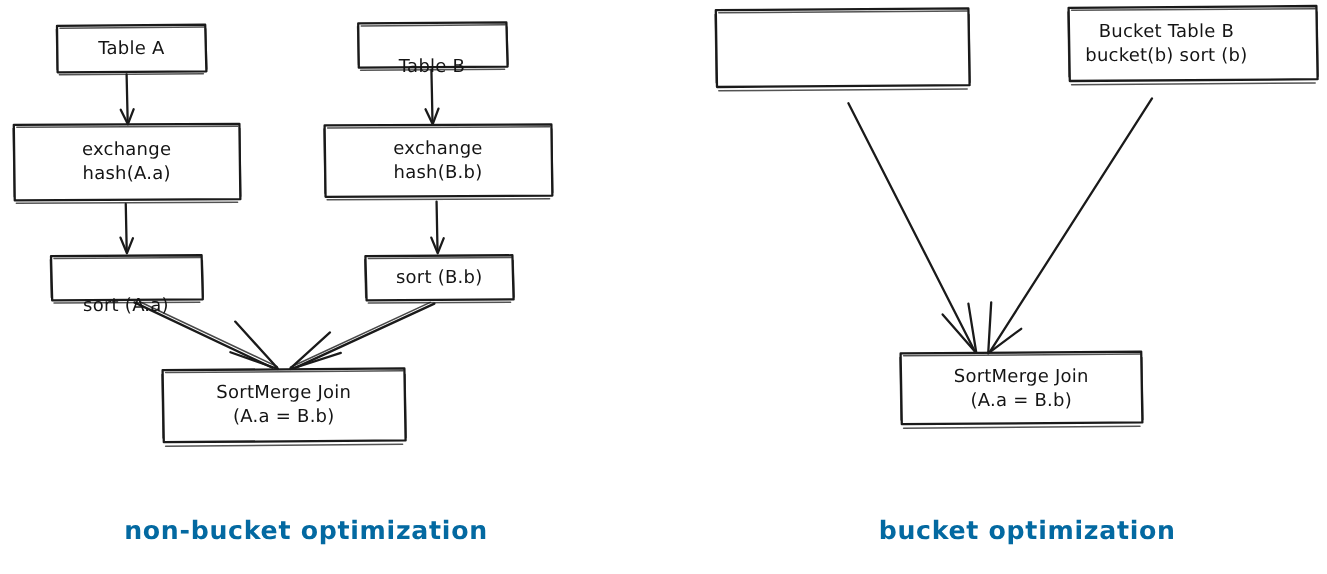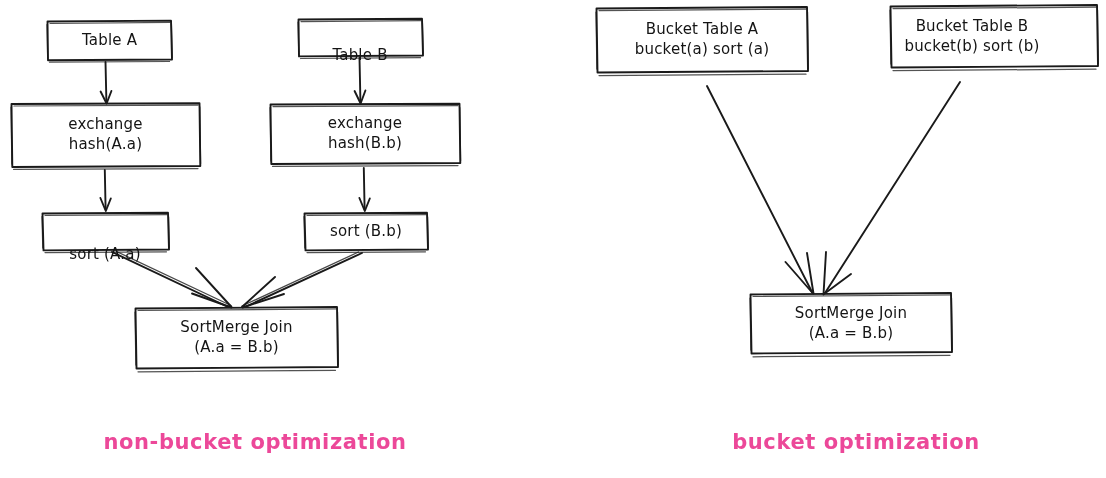--- a/index.html
+++ b/index.html
@@ -33,21 +33,21 @@
     font-family: "DejaVu Sans", sans-serif;
     font-size: 15px;
     line-height: 1.32;
     letter-spacing: 0.2px;
     white-space: nowrap;
     pointer-events: none;
   }
   .node-text .ln { display: block; }
   .caption {
     position: absolute;
-    color: #ec4899;
+    color: #0369a1;
     font-family: "DejaVu Sans", sans-serif;
     font-size: 21px;
     font-weight: 600;
     letter-spacing: 0.6px;
     white-space: nowrap;
     text-align: center;
   }
   .hit {
     position: absolute;
     background: transparent;
@@ -180,24 +180,20 @@
 
   <div class="node-text" style="left:304px; top:213px; width:124px; height:37px;border-radius:12px;">
     <span class="ln">sort (B.b)</span>
   </div>
 
   <div class="node-text" style="left:135px; top:308px; width:203px; height:60px;">
     <span class="ln">SortMerge Join</span>
     <span class="ln">(A.a = B.b)</span>
   </div>
 
-  <div class="node-text" style="left:596px; top:8px; width:212px; height:64px;">
-    <span class="ln">Bucket Table A</span>
-    <span class="ln">bucket(a) sort (a)</span>
-  </div>
 
   <div class="node-text" style="left:890px; top:6px; width:164px; height:61px;">
     <span class="ln">Bucket Table B</span>
     <span class="ln">bucket(b) sort (b)</span>
   </div>
 
   <div class="node-text" style="left:750px; top:294px; width:202px; height:59px;">
     <span class="ln">SortMerge Join</span>
     <span class="ln">(A.a = B.b)</span>
   </div>

